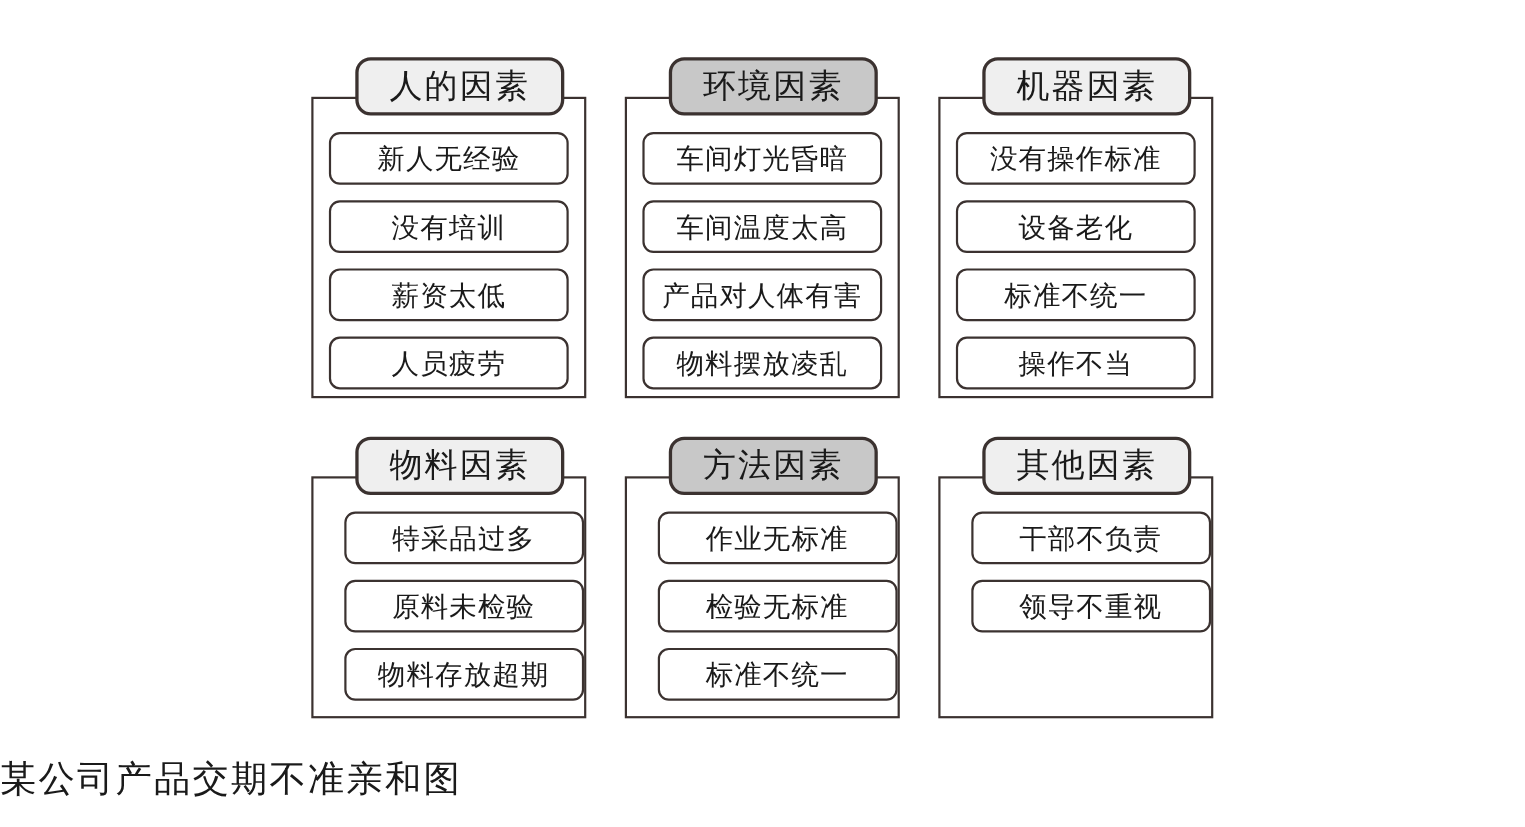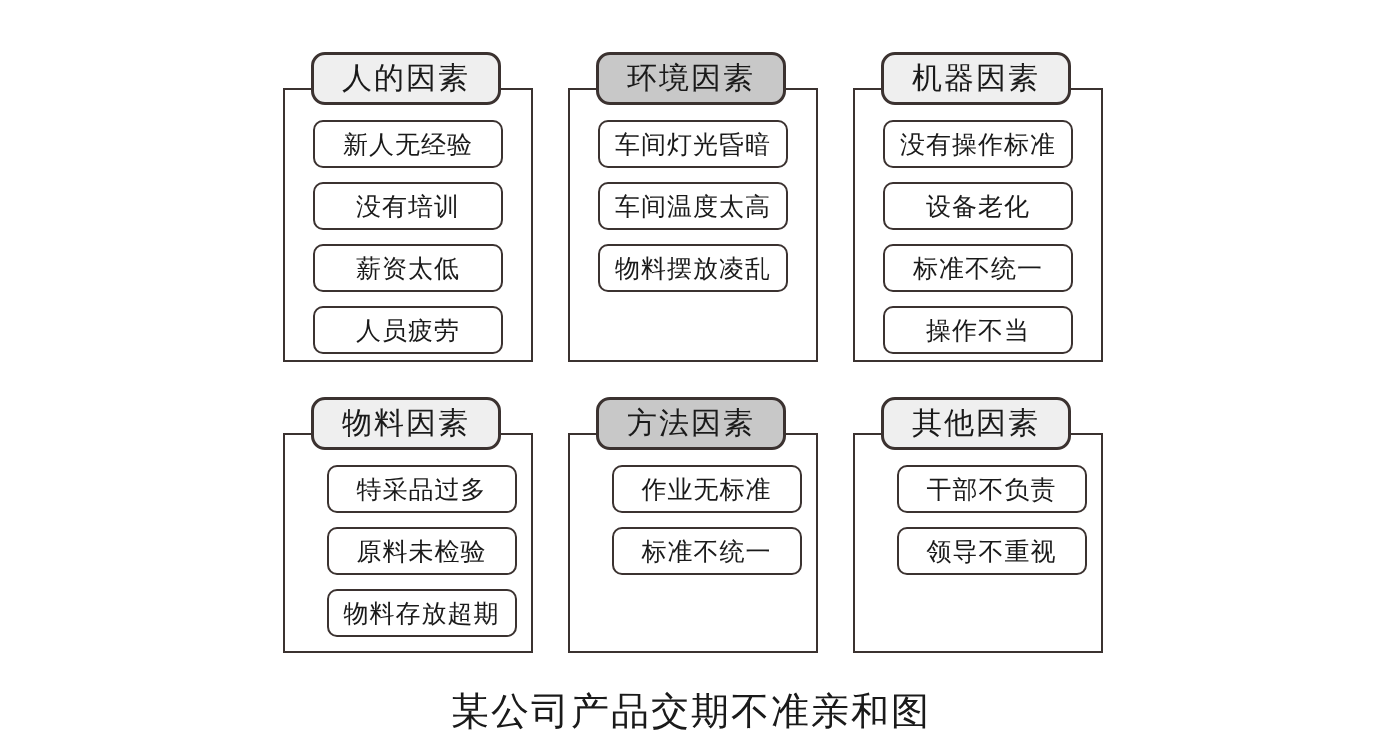--- a/index.html
+++ b/index.html
@@ -39,55 +39,54 @@
     flex-direction: column;
     align-items: center;
     padding-top: 30px;
     gap: 14px;
   }
   .row-top .outer-box { height: 274px; }
   .row-bottom .outer-box { height: 220px; padding-left: 27px; }
   .group-header {
     position: absolute;
     top: 0;
-    left: 28px;
+    left: 40px;
     width: 190px;
     height: 53px;
     border: 3px solid var(--border);
     border-radius: 14px;
     display: flex;
     align-items: center;
     justify-content: center;
     font-size: 30px;
     letter-spacing: 2px;
     z-index: 2;
   }
   .group-header.light { background: var(--header-light); }
   .group-header.dark { background: var(--header-dark); }
   .card {
-    width: 190px;
+    width: 218px;
     height: 48px;
     flex: 0 0 48px;
     border: 2px solid var(--border);
     border-radius: 10px;
     background: var(--card-fill);
     display: flex;
     align-items: center;
     justify-content: center;
     font-size: 25px;
     letter-spacing: 1px;
     white-space: nowrap;
   }
   .caption {
     position: absolute;
     left: 0;
     right: 4px;
     top: 686px;
-    text-align: center;
-    font-size: 38px;
+    font-size: 33px;
     letter-spacing: 2px;
     color: var(--text);
   }
   
   .g0 { left: 283px; top: 52px; }
   .g1 { left: 568px; top: 52px; }
   .g2 { left: 853px; top: 52px; }
   .g3 { left: 283px; top: 397px; }
   .g4 { left: 568px; top: 397px; }
   .g5 { left: 853px; top: 397px; }
@@ -104,20 +103,21 @@
       <div class="card">薪资太低</div>
       <div class="card">人员疲劳</div>
     </div>
     <div class="group-header light">人的因素</div>
   </div>
 
   <div class="group row-top g1">
     <div class="outer-box">
       <div class="card">车间灯光昏暗</div>
       <div class="card">车间温度太高</div>
+      <div class="card">产品对人体有害</div>
       <div class="card">物料摆放凌乱</div>
     </div>
     <div class="group-header dark">环境因素</div>
   </div>
 
   <div class="group row-top g2">
     <div class="outer-box">
       <div class="card">没有操作标准</div>
       <div class="card">设备老化</div>
       <div class="card">标准不统一</div>
@@ -131,20 +131,21 @@
       <div class="card">特采品过多</div>
       <div class="card">原料未检验</div>
       <div class="card">物料存放超期</div>
     </div>
     <div class="group-header light">物料因素</div>
   </div>
 
   <div class="group row-bottom g4">
     <div class="outer-box">
       <div class="card">作业无标准</div>
+      <div class="card">检验无标准</div>
       <div class="card">标准不统一</div>
     </div>
     <div class="group-header dark">方法因素</div>
   </div>
 
   <div class="group row-bottom g5">
     <div class="outer-box">
       <div class="card">干部不负责</div>
       <div class="card">领导不重视</div>
     </div>

